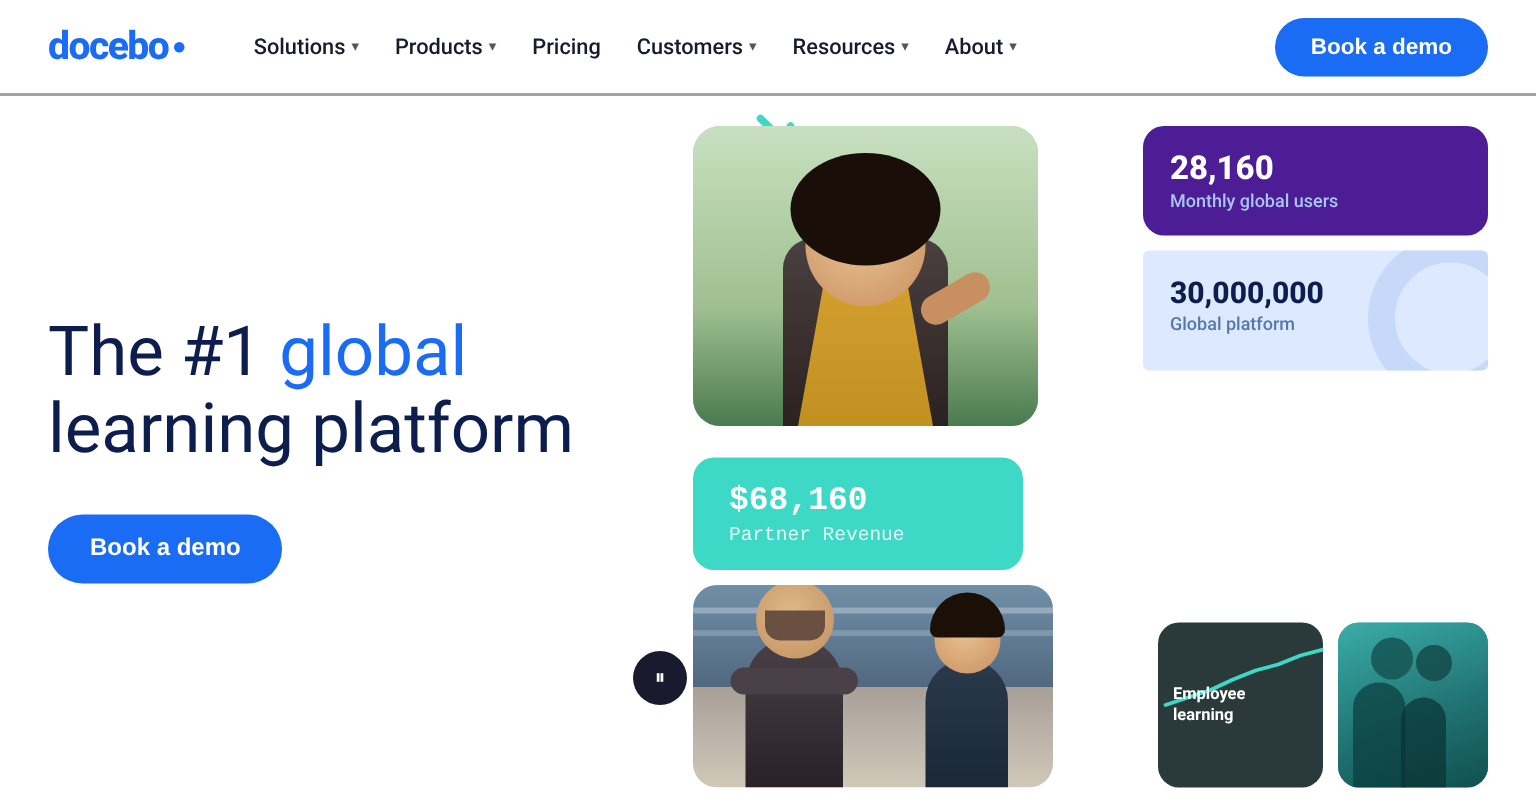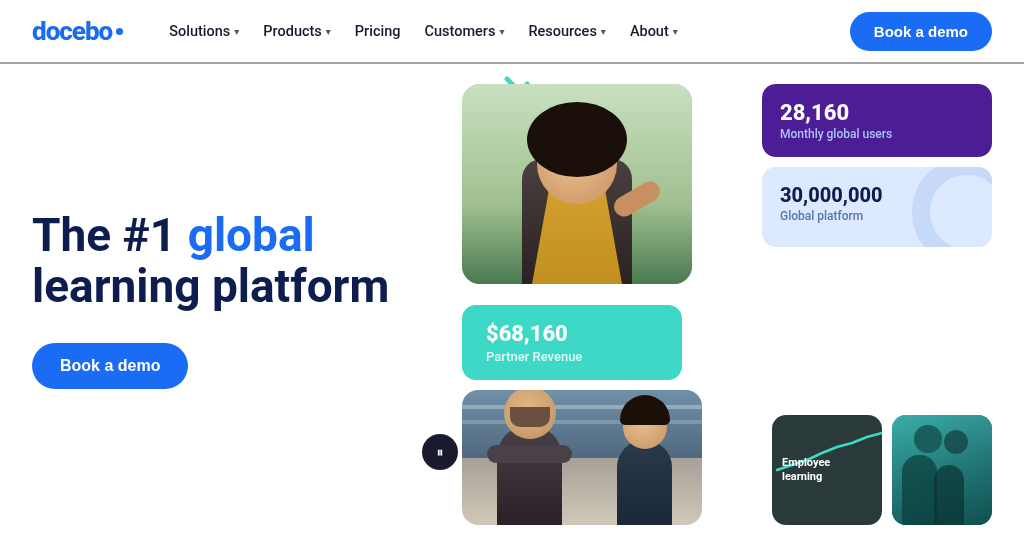--- a/index.html
+++ b/index.html
@@ -89,21 +89,21 @@
     .hero-left {
       display: flex;
       flex-direction: column;
       justify-content: center;
       width: 380px;
       min-width: 380px;
       padding-right: 20px;
     }
     .hero-title {
       font-size: 46px;
-      font-weight: 700;
+      font-weight: 400;
       line-height: 1.1;
       color: #0d1d4e;
       margin-bottom: 32px;
     }
     .hero-title .highlight {
       color: #1a6cf5;
     }
     .hero-book-btn {
       display: inline-block;
       background: #1a6cf5;
@@ -172,21 +172,21 @@
       color: #fff;
       margin-bottom: 2px;
     }
     .stat-label {
       font-size: 12px;
       color: #aac4f5;
       font-weight: 500;
     }
     .stat-card-light {
       background: #dce9ff;
-      border-radius: 14px;
+      border-radius: 4px;
       padding: 16px 18px;
       position: relative;
       overflow: hidden;
       min-height: 80px;
     }
     .stat-number-dark {
       font-size: 20px;
       font-weight: 800;
       color: #0d1d4e;
       margin-bottom: 2px;
@@ -211,20 +211,21 @@
     
     .revenue-card {
       position: absolute;
       bottom: 155px;
       left: 50px;
       background: #3dd9c6;
       border-radius: 14px;
       padding: 16px 24px;
       width: 220px;
       z-index: 3;
+      font-family: Liberation Mono, monospace;
     }
     .revenue-number {
       font-size: 22px;
       font-weight: 800;
       color: #fff;
       margin-bottom: 3px;
     }
     .revenue-label {
       font-size: 13px;
       color: rgba(255,255,255,0.85);

